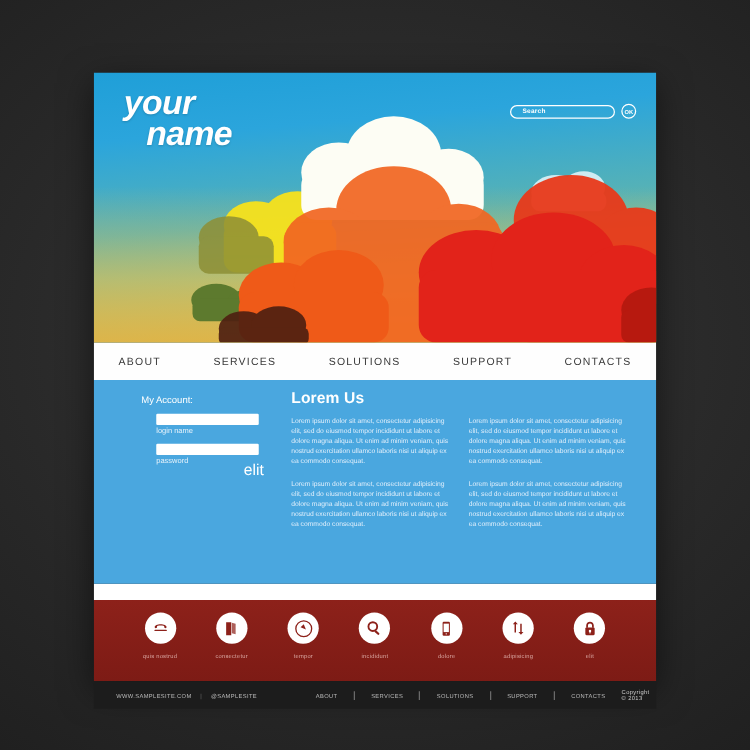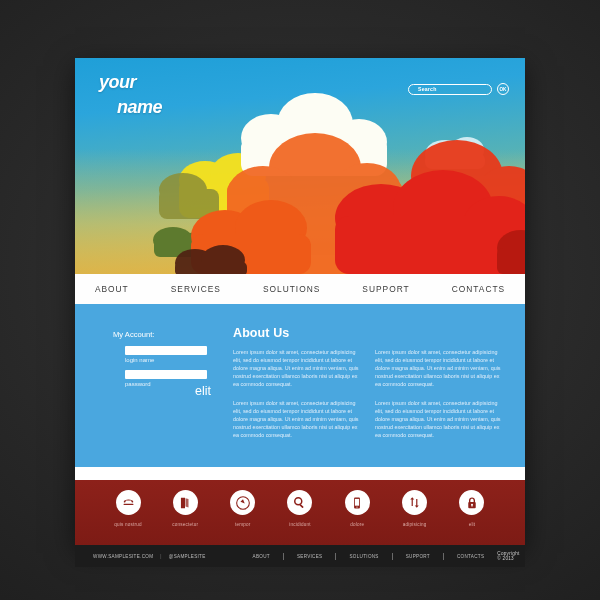--- a/index.html
+++ b/index.html
@@ -32,21 +32,21 @@
     overflow: hidden;
   }
   .hero-sky-warm {
     position: absolute; left: 0; right: 0; bottom: 0; height: 58%;
     background: linear-gradient(180deg, rgba(215,195,95,0) 0%, rgba(226,190,80,.55) 60%, rgba(229,176,62,.8) 100%);
   }
 
   .logo {
     position: absolute; left: 24px; top: 12px;
     color: #fff; font-weight: bold; font-style: italic;
-    font-size: 18px; line-height: 25px;
+    font-size: 27px; line-height: 25px;
     letter-spacing: -.5px;
     text-shadow: 0 1px 2px rgba(0,0,0,.18);
     z-index: 14;
   }
   .logo .l2 { display: block; padding-left: 18px; }
 
   .searchbar {
     position: absolute; right: 16px; top: 25px;
     display: flex; align-items: center; gap: 5px; z-index: 14;
   }
@@ -72,21 +72,21 @@
   }
   .nav-item {
     color: #3a3a3a; font-size: 8.4px; letter-spacing: 1px;
     padding: 0 21px;
   }
   .nav-sep { width: 1px; height: 11px; background: #8e8e8e; }
 
   
   .content {
     position: relative; height: 163px; background: #4aa7df;
-    padding: 22px 22px 0 22px;
+    padding: 7px 22px 0 22px;
     display: flex;
   }
   .col-left { width: 128px; padding-left: 16px; padding-top: 4px; }
   .acct-title { color: #fff; font-size: 7.6px; margin-bottom: 7px; }
   .field {
     width: 82px; height: 9px; background: #fff; border-radius: 1px;
     margin-left: 12px;
   }
   .field-label {
     color: #e6f2fb; font-size: 6px; margin: 2px 0 7px 12px;
@@ -259,21 +259,21 @@
         <div class="field"></div>
         <div class="field-label">login name</div>
 
         <div class="field"></div>
         <div class="field-label">password</div>
 
         <div class="login-btn">elit</div>
       </div>
 
       <div class="col-main">
-        <div class="sec-title">About Us</div>
+        <div class="sec-title">Lorem Us</div>
         <div class="text-grid">
           <p class="para">Lorem ipsum dolor sit amet, consectetur adipisicing elit, sed do eiusmod tempor incididunt ut labore et dolore magna aliqua. Ut enim ad minim veniam, quis nostrud exercitation ullamco laboris nisi ut aliquip ex ea commodo consequat.</p>
           <p class="para">Lorem ipsum dolor sit amet, consectetur adipisicing elit, sed do eiusmod tempor incididunt ut labore et dolore magna aliqua. Ut enim ad minim veniam, quis nostrud exercitation ullamco laboris nisi ut aliquip ex ea commodo consequat.</p>
           <p class="para">Lorem ipsum dolor sit amet, consectetur adipisicing elit, sed do eiusmod tempor incididunt ut labore et dolore magna aliqua. Ut enim ad minim veniam, quis nostrud exercitation ullamco laboris nisi ut aliquip ex ea commodo consequat.</p>
           <p class="para">Lorem ipsum dolor sit amet, consectetur adipisicing elit, sed do eiusmod tempor incididunt ut labore et dolore magna aliqua. Ut enim ad minim veniam, quis nostrud exercitation ullamco laboris nisi ut aliquip ex ea commodo consequat.</p>
         </div>
       </div>
     </div>
 
     <div class="divider"></div>

